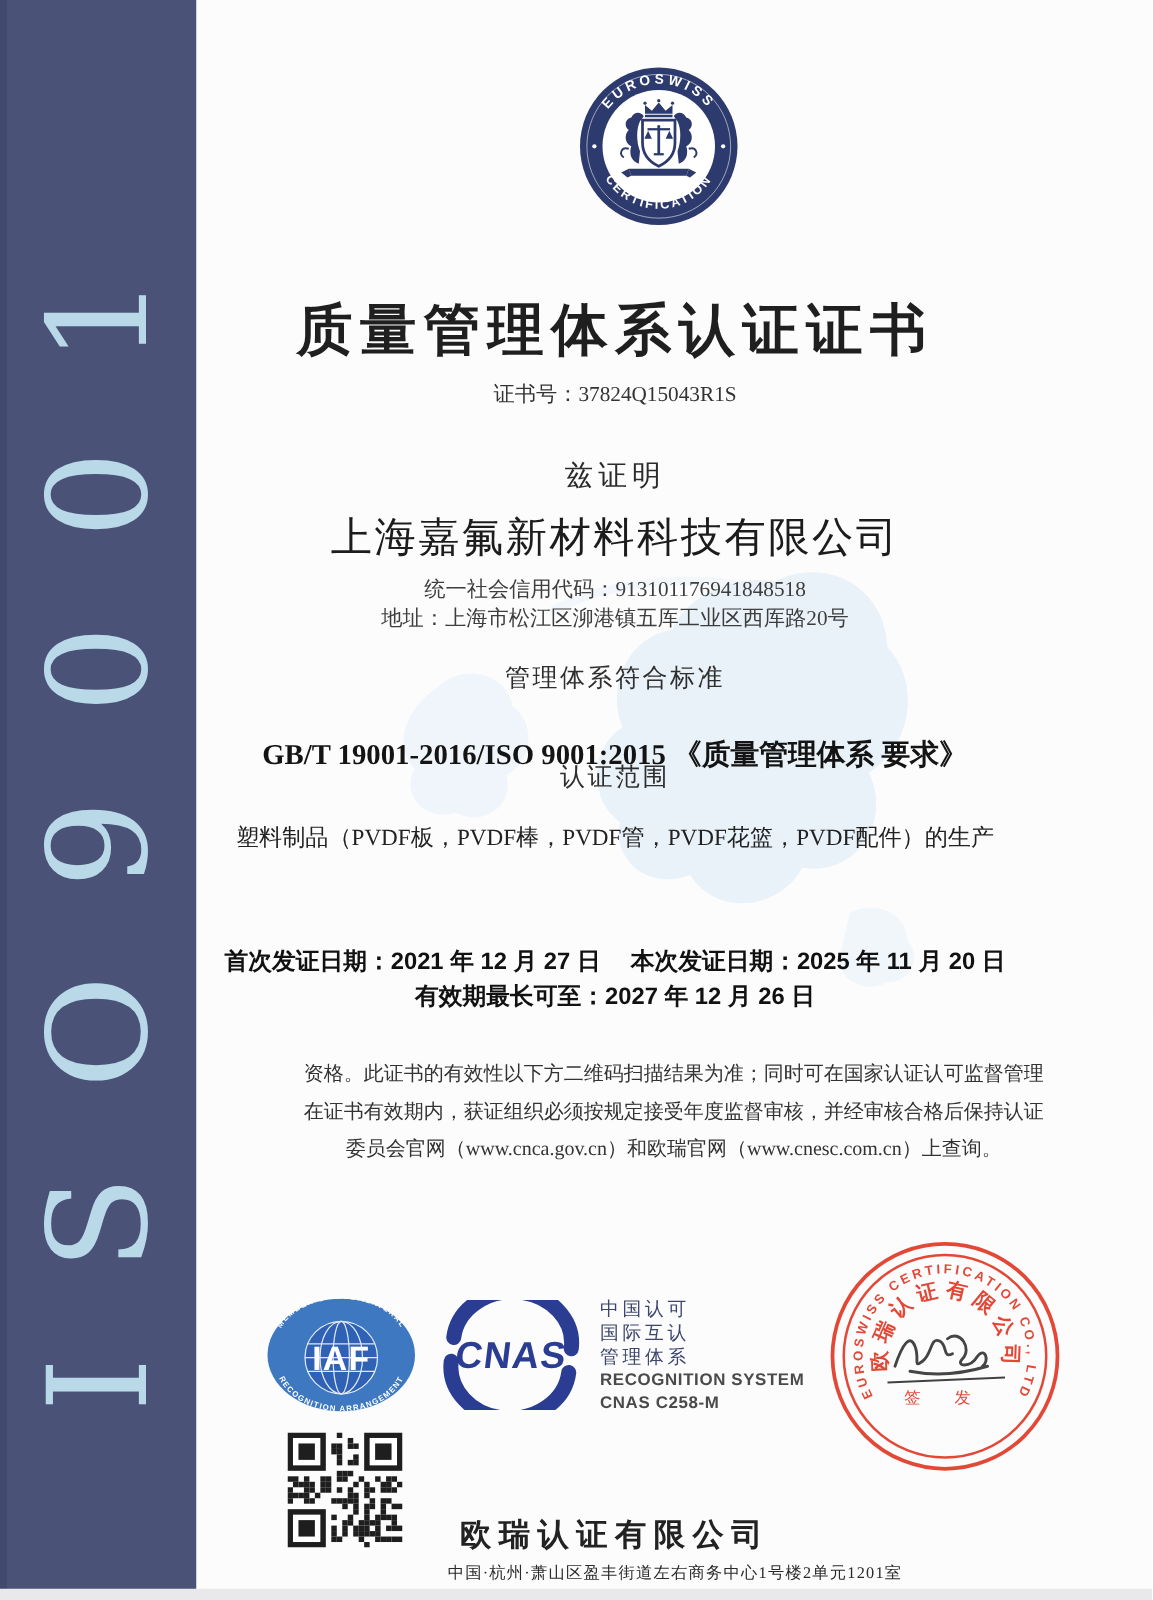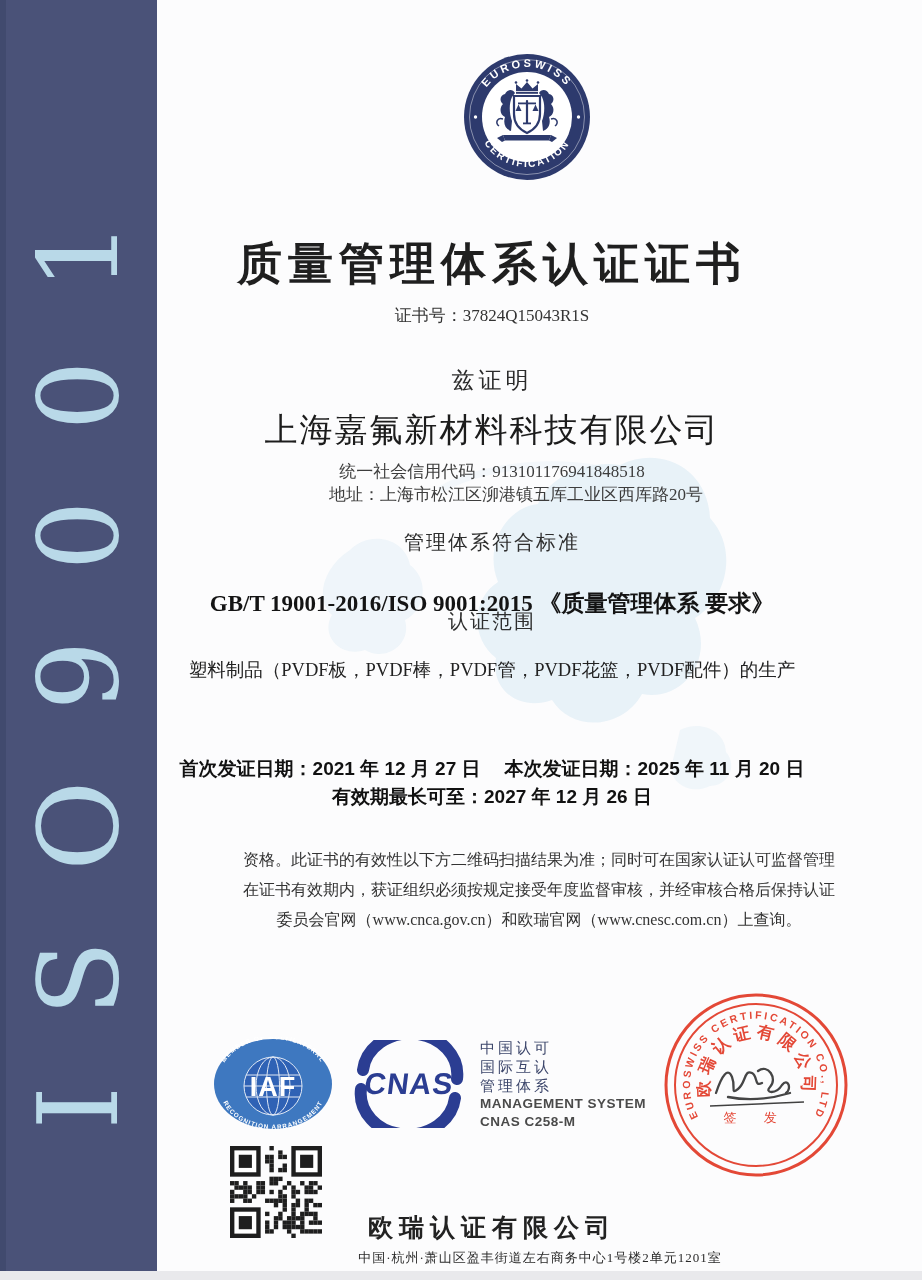--- a/index.html
+++ b/index.html
@@ -16,21 +16,21 @@
   .watermark{position:absolute;left:290px;top:430px;opacity:.55;pointer-events:none;}
   
   .content{position:absolute;left:157px;top:12px;width:670px;height:1280px;}
   .row{position:absolute;left:0;width:100%;text-align:center;white-space:nowrap;}
   .title{top:222px;font-family:"Liberation Sans",sans-serif;font-weight:bold;
          font-size:45px;letter-spacing:6px;color:#1f1f1f;}
   .certno{top:292px;font-size:17px;color:#333;}
   .intro{top:353px;font-size:23px;letter-spacing:4px;color:#2b2b2b;}
   .company{top:396px;font-size:33px;font-weight:normal;letter-spacing:2px;color:#1c1c1c;}
   .credit{top:448px;font-size:17px;color:#3d3d3d;}
-  .addr{top:471px;font-size:17px;color:#3d3d3d;padding-left:24px;}
+  .addr{top:471px;font-size:17px;color:#3d3d3d;}
   .stdhead{top:517px;font-size:20px;letter-spacing:2px;color:#2e2e2e;}
   .stdval{top:544px;font-size:23px;font-weight:bold;color:#141414;margin-top:32px;}
   .scopehead{top:596px;font-size:20px;letter-spacing:2px;color:#2e2e2e;}
   .scopeval{top:645px;font-size:18.5px;color:#222;}
   .dates1{top:744px;font-family:"Liberation Sans",sans-serif;font-weight:bold;font-size:19px;color:#111;}
   .dates1 span{margin:0 12px;text-align:center;}
   .dates2{top:772px;font-family:"Liberation Sans",sans-serif;font-weight:bold;font-size:19px;color:#111;}
   .notice{position:absolute;left:52px;top:833px;width:660px;color:#333;}
   .notice div{font-size:16px;line-height:30px;text-align:center;white-space:nowrap;}
   
@@ -163,21 +163,21 @@
       <path d="M 46,14 A 46 40 0 0 1 -48,5" stroke="#2b3d92" stroke-width="12" fill="none" stroke-linecap="round"></path>
       <g transform="skewX(-7)">
         <text x="0" y="10" text-anchor="middle" font-family="Liberation Sans,sans-serif" font-size="30" font-weight="bold" fill="#2b3d92" letter-spacing="1">CNAS</text>
       </g>
     </svg>
 
     <div class="accr-text">
       <div class="accr-cn">中国认可</div>
       <div class="accr-cn">国际互认</div>
       <div class="accr-cn">管理体系</div>
-      <div class="accr-en">MANAGEMENT SYSTEM</div>
+      <div class="accr-en">RECOGNITION SYSTEM</div>
       <div class="accr-en">CNAS C258-M</div>
     </div>
 
     <svg class="stamp" width="186" height="186" viewBox="-93 -93 186 186">
       <circle r="90" stroke="#e23b28" stroke-width="3" fill="none"></circle>
       <circle r="81" stroke="#e23b28" stroke-width="2" fill="none"></circle>
       <defs>
         <path id="stampEn" d="M -57,33 A 66 66 0 1 1 57,33"></path>
         <path id="stampCn" d="M -44,16 A 47 47 0 1 1 44,16"></path>
       </defs>

